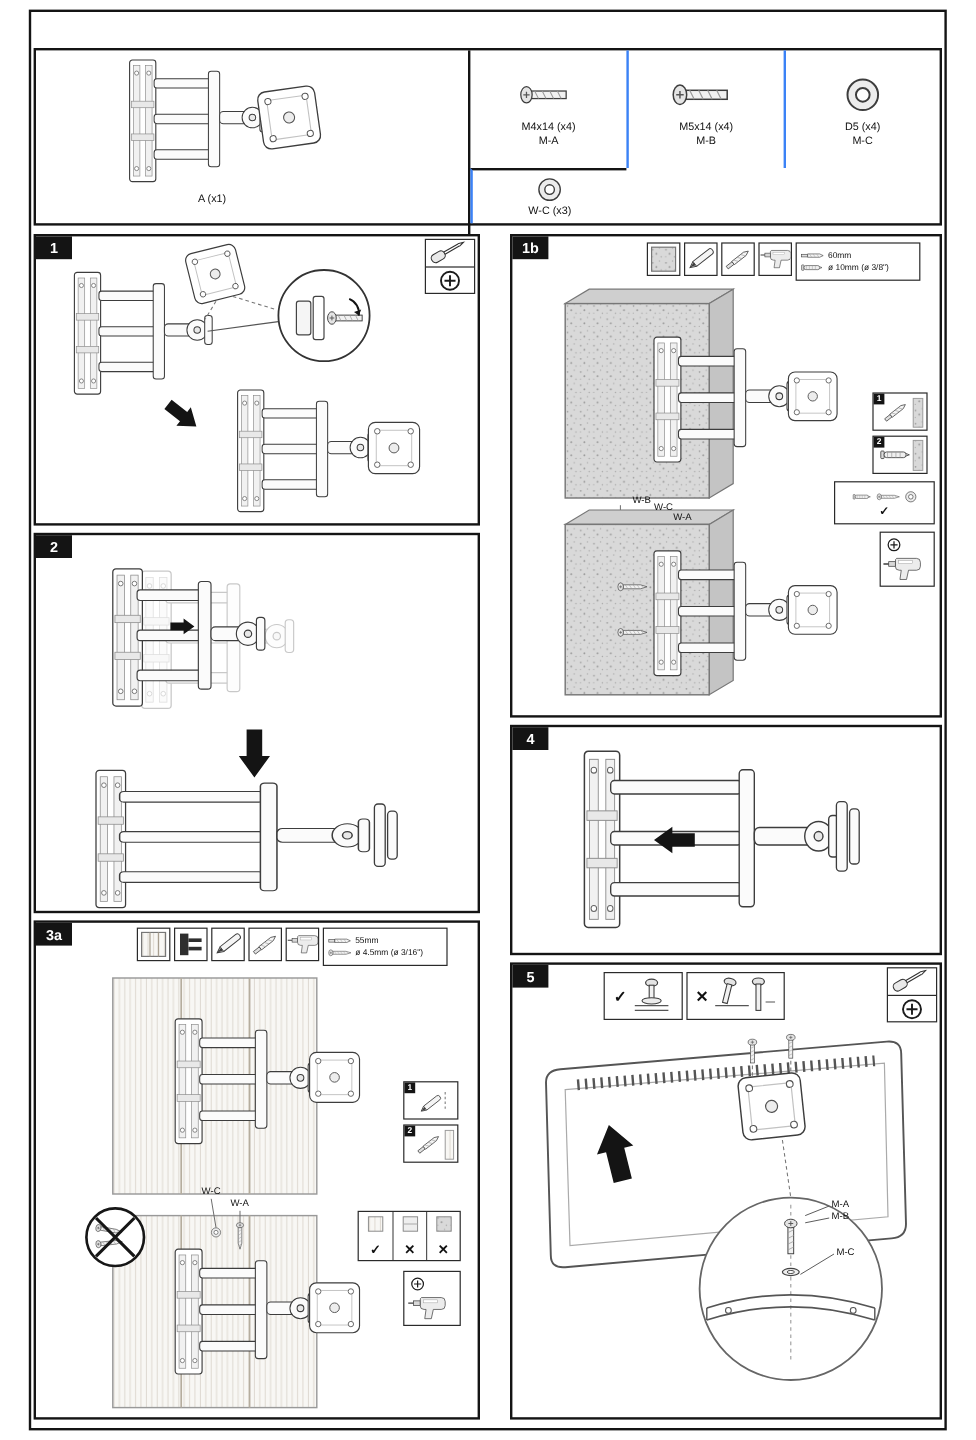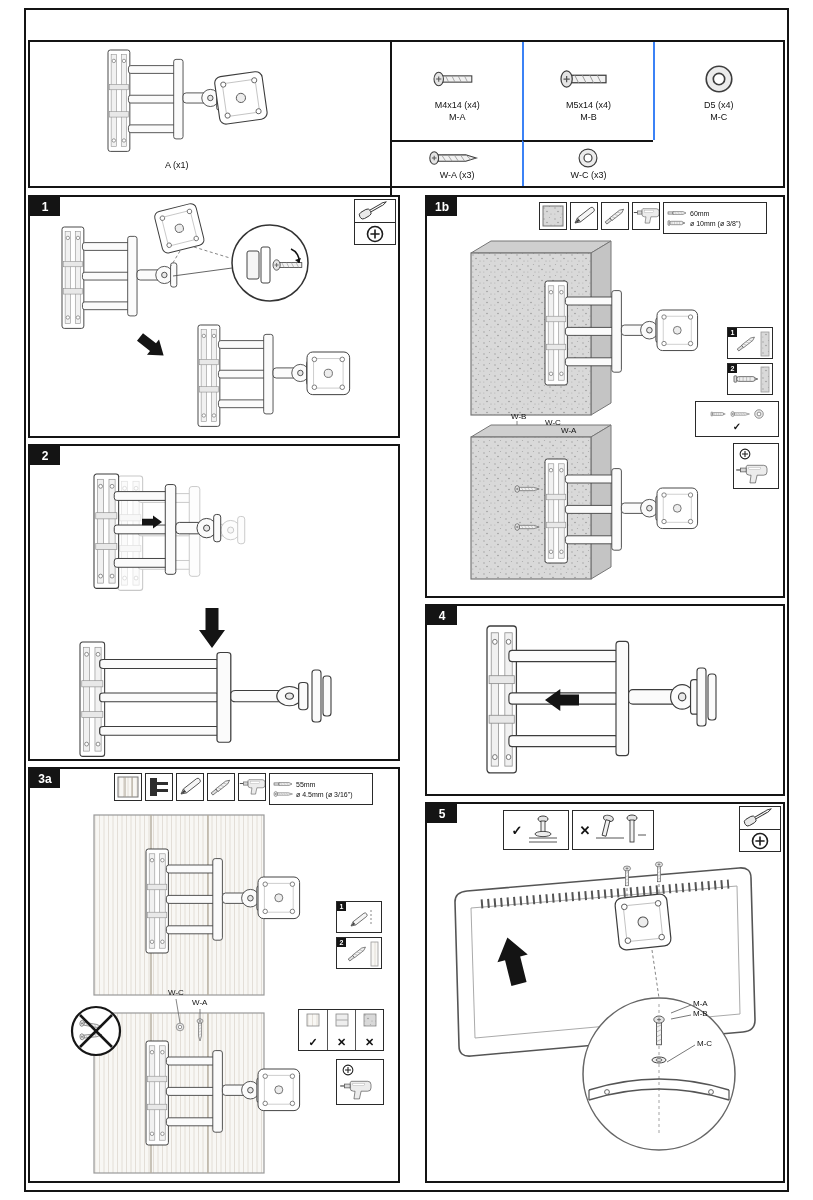--- a/index.html
+++ b/index.html
@@ -190,26 +190,20 @@
         <span class="plabel">M-B</span>
       </div>
       <div class="pcell bl">
         <svg width="110" height="40" viewBox="0 0 110 40">
           <use href="#g-washer" transform="translate(55,20) scale(1.5)"></use>
         </svg>
         <span class="plabel">D5 (x4)</span>
         <span class="plabel">M-C</span>
       </div>
 
-      <div class="pcell bt">
-        <svg width="110" height="22" viewBox="0 0 110 22">
-          <use href="#g-wood-screw" transform="translate(28,11) scale(1.05)"></use>
-        </svg>
-        <span class="plabel">W-A (x3)</span>
-      </div>
       <div class="pcell bl bt">
         <svg width="110" height="22" viewBox="0 0 110 22">
           <use href="#g-washer" transform="translate(55,11) scale(1.05)"></use>
         </svg>
         <span class="plabel">W-C (x3)</span>
       </div>
     </div>
   </div>
 
   <div class="panel" style="left:28px;top:195px;width:372px;height:243px">
@@ -433,21 +427,21 @@
         </svg>
     </div>
     <div class="mini" style="left:300px;top:166px;width:46px;height:32px">
       <span class="n">2</span>
       <svg width="44" height="30">
           <use href="#g-anchor" transform="translate(6,15) scale(0.7)"></use>
           <rect x="33" y="3" width="8" height="25" fill="url(#pat-conc)" stroke="#999" stroke-width="0.8"></rect>
         </svg>
     </div>
 
-    <span class="lbl" style="left:84px;top:216px">W-B</span>
+    <span class="lbl" style="left:100px;top:216px">W-B</span>
     <span class="lbl" style="left:118px;top:222px">W-C</span>
     <span class="lbl" style="left:134px;top:230px">W-A</span>
 
     <div class="ckbox" style="left:268px;top:204px;width:84px;height:36px">
       <svg width="60" height="14">
         <use href="#g-anchor" transform="translate(4,7) scale(0.42)"></use>
         <use href="#g-wood-screw" transform="translate(24,7) scale(0.42)"></use>
         <use href="#g-washer" transform="translate(52,7) scale(0.5)"></use>
       </svg>
       <span class="mark" style="font-size:10px">✓</span>

